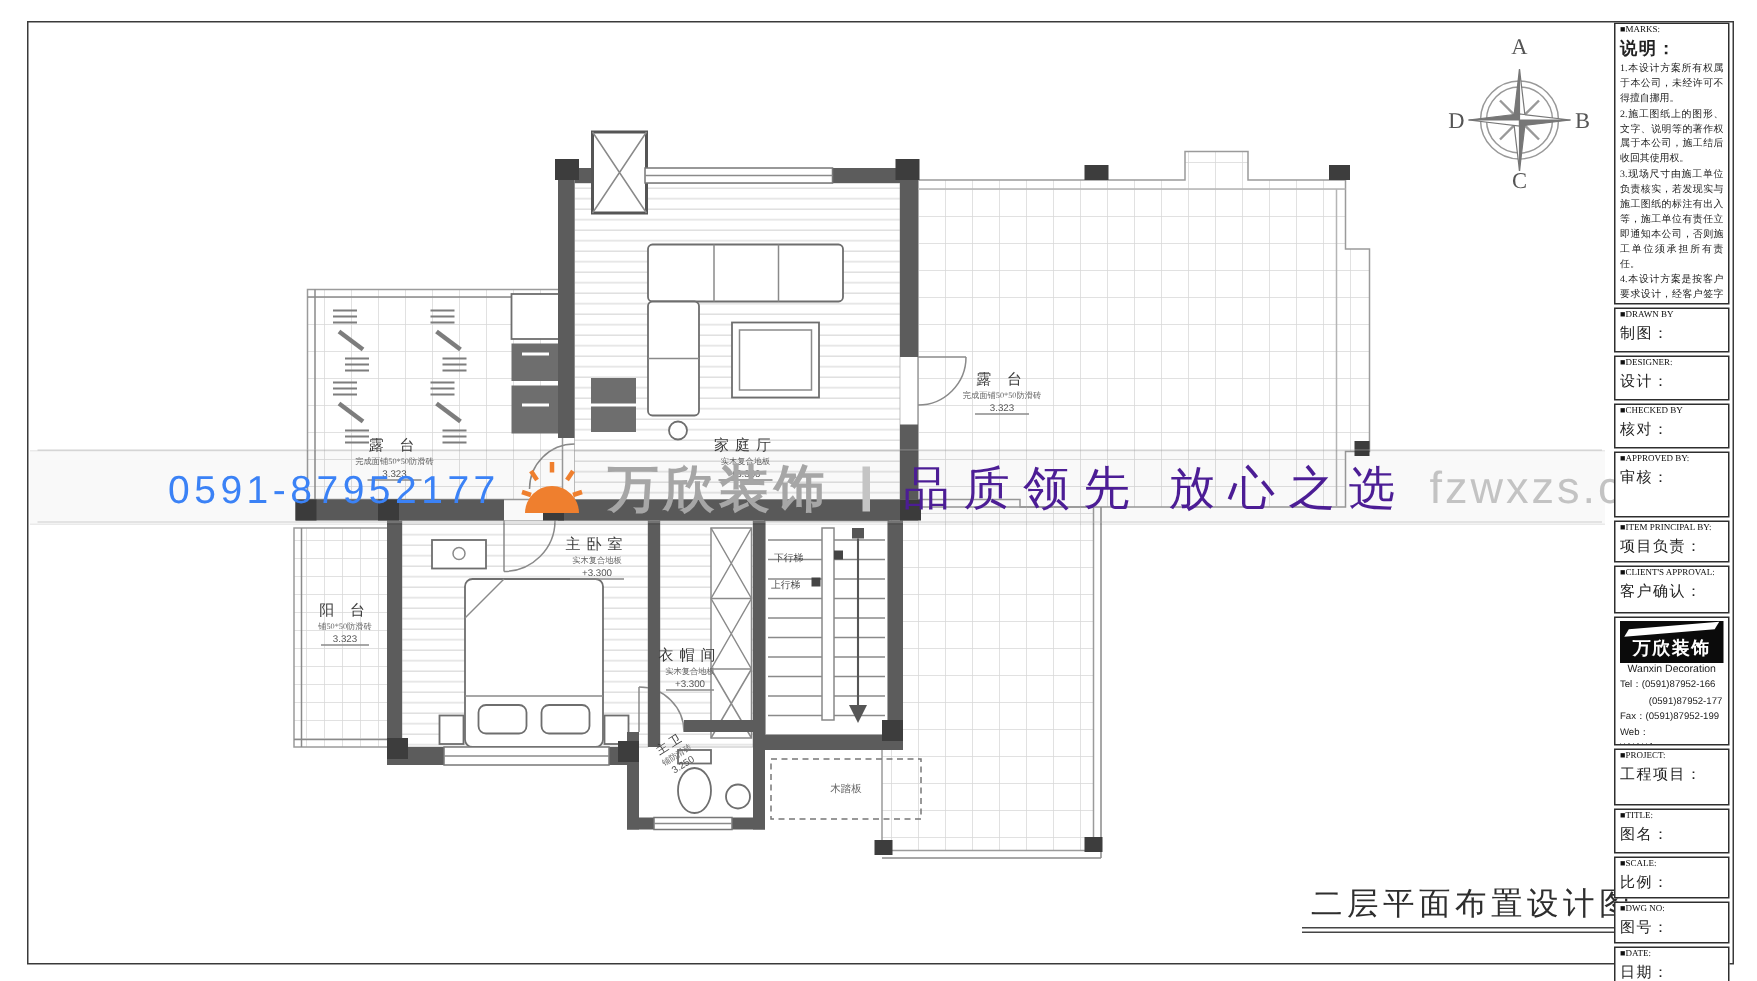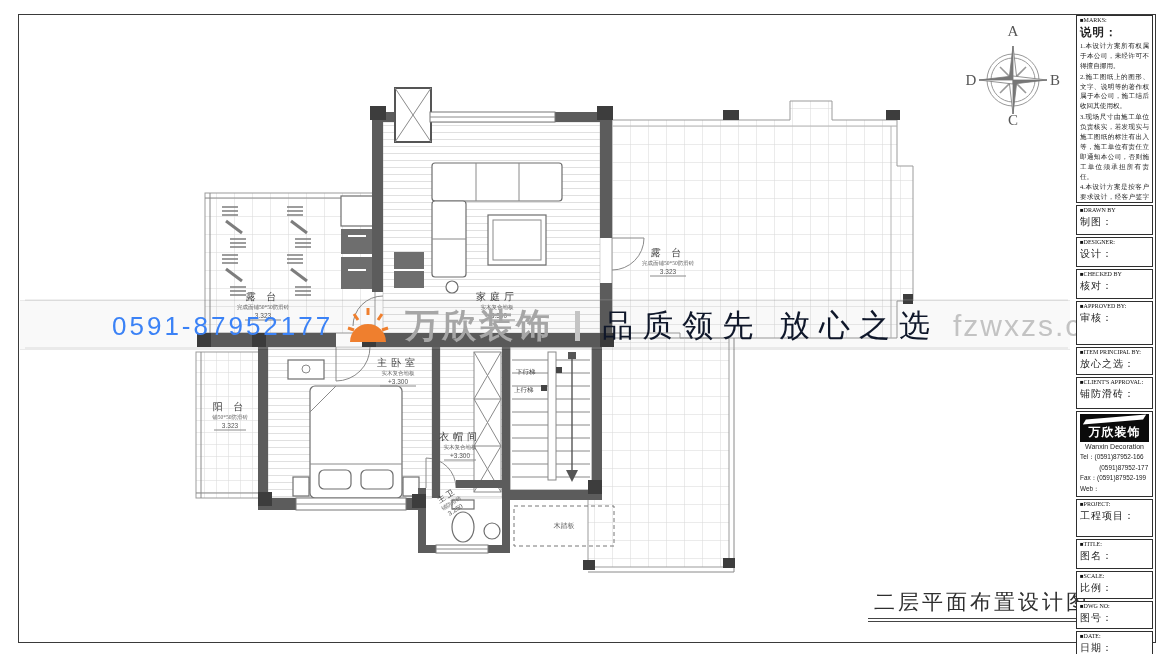--- a/index.html
+++ b/index.html
@@ -26,21 +26,21 @@
   text.st{font:6.5px "Liberation Serif",serif;fill:#444;}
   
   #wmband{position:absolute;left:20px;top:300px;width:1050px;height:48px;
           background:rgba(0,0,0,0.025);border-top:1px solid rgba(0,0,0,0.06);
           border-bottom:1px solid rgba(0,0,0,0.06);}
   #watermark{position:absolute;left:112px;top:303px;display:flex;align-items:center;
              gap:14px;pointer-events:none;white-space:nowrap;}
   .wm-phone{font:26px "Liberation Sans",sans-serif;color:#3b82f6;letter-spacing:3px;}
   .wm-brand{font:bold 34px "Liberation Serif",serif;color:#a6a6a6;letter-spacing:3px;margin-left:2px;}
   .wm-sep{width:5px;height:30px;background:#c4c4c4;margin:0 8px;}
-  .wm-slogan{font:31px "Liberation Serif",serif;color:#0f172a;letter-spacing:9px;}
+  .wm-slogan{font:31px "Liberation Serif",serif;color:#4c1d95;letter-spacing:9px;}
   .wm-site{font:30px "Liberation Sans",sans-serif;color:#c3c3c3;letter-spacing:2px;}
   
   #drawing-title{position:absolute;left:868px;top:588px;}
   #drawing-title .t{font:21px "Liberation Serif",serif;color:#2e2e2e;letter-spacing:3px;
       padding:0 6px 2px 6px;border-bottom:1.5px solid #444;display:inline-block;}
   #drawing-title .u2{height:1px;background:#444;margin-top:2px;}
   
   #titleblock{position:absolute;left:1076px;top:15px;width:77px;height:624px;
               display:flex;flex-direction:column;}
   .tb-sec{border:1px solid #2e2e2e;margin-bottom:2px;padding:1px 3px;box-sizing:border-box;
@@ -346,25 +346,25 @@
   <div class="tb-sec" style="height:30px">
     <div class="tb-en">■CHECKED BY</div>
     <div class="tb-zh">核对：</div>
   </div>
   <div class="tb-sec" style="height:44px">
     <div class="tb-en">■APPROVED BY:</div>
     <div class="tb-zh">审核：</div>
   </div>
   <div class="tb-sec" style="height:28px">
     <div class="tb-en">■ITEM PRINCIPAL BY:</div>
-    <div class="tb-zh">放心之选：</div>
+    <div class="tb-zh">项目负责：</div>
   </div>
   <div class="tb-sec" style="height:32px">
     <div class="tb-en">■CLIENT'S APPROVAL:</div>
-    <div class="tb-zh">铺防滑砖：</div>
+    <div class="tb-zh">客户确认：</div>
   </div>
   <div class="tb-sec" style="height:86px">
     <div class="logo-box">
       <span class="logo-sw"></span>
       <span class="logo-zh">万欣装饰</span>
     </div>
     <div class="logo-en">Wanxin Decoration</div>
     <div class="contact">Tel：(0591)87952-166</div>
     <div class="contact">　　　(0591)87952-177</div>
     <div class="contact">Fax：(0591)87952-199</div>

